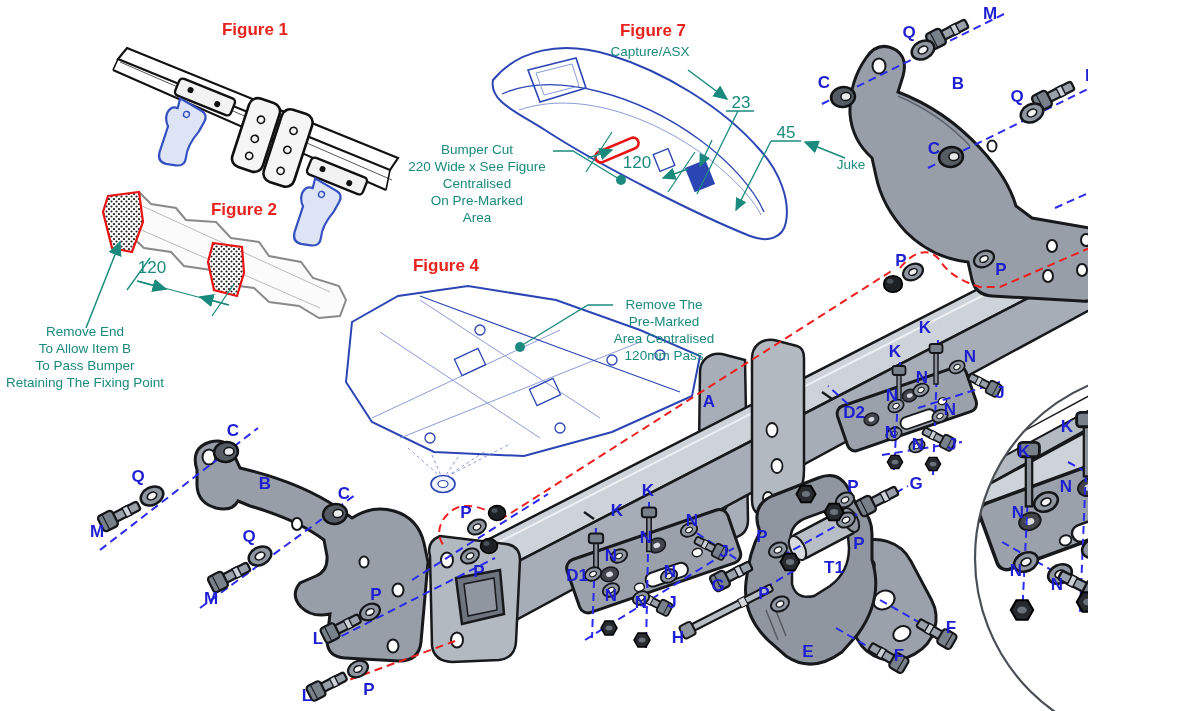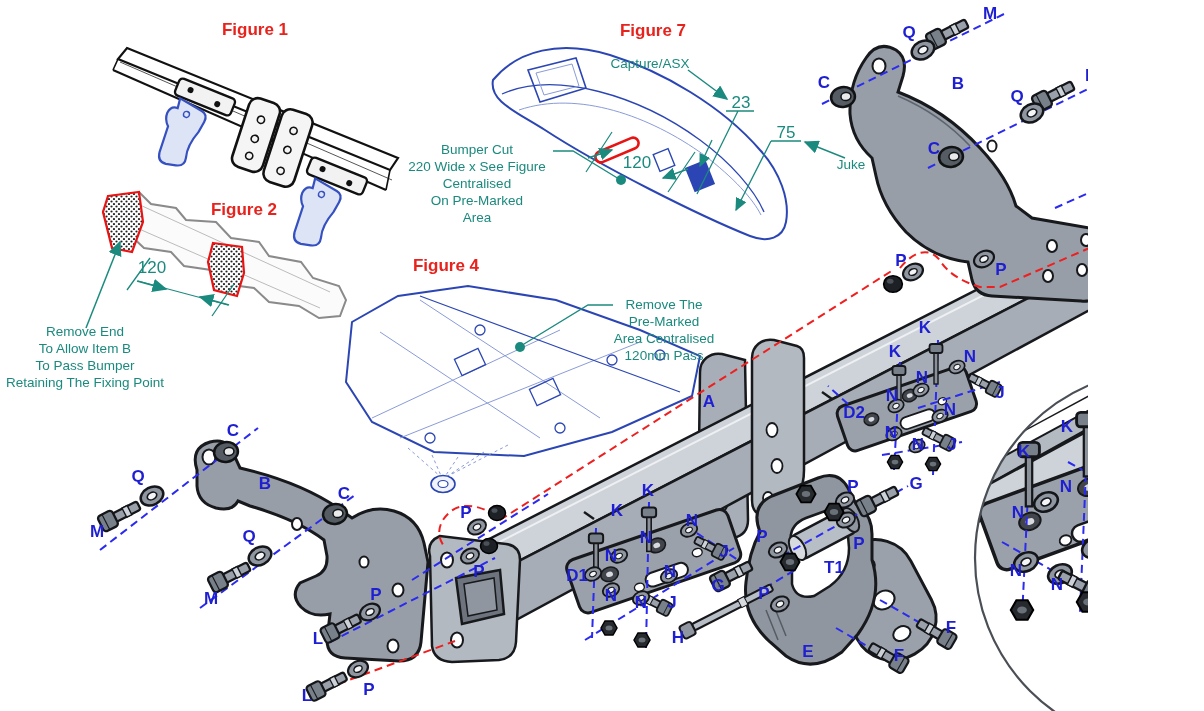--- a/index.html
+++ b/index.html
@@ -386,28 +386,28 @@
       <use href="#bolt" transform="translate(897,662) rotate(-150) scale(1.1)"></use>
     </g>
   </g>
 </svg>
 
 <div id="labels-layer">
       <div class="fig-title" style="left: 255px; top: 30px;">Figure 1</div>
       <div class="fig-title" style="left: 244px; top: 210px;">Figure 2</div>
       <div class="fig-title" style="left: 653px; top: 31px;">Figure 7</div>
       <div class="fig-title" style="left: 446px; top: 266px;">Figure 4</div>
-      <div class="ann" style="left: 650px; top: 63px;">
+      <div class="ann" style="left: 650px; top: 51px;">
         <div>Capture/ASX</div>
       </div>
       <div class="ann dim" style="left: 741px; top: 103px;">
         <div>23</div>
       </div>
       <div class="ann dim" style="left: 786px; top: 133px;">
-        <div>75</div>
+        <div>45</div>
       </div>
       <div class="ann" style="left: 851px; top: 164px;">
         <div>Juke</div>
       </div>
       <div class="ann dim" style="left: 637px; top: 163px;">
         <div>120</div>
       </div>
       <div class="ann" style="left: 477px; top: 183px;">
         <div>Bumper Cut</div>
         <div>220 Wide x See Figure</div>

